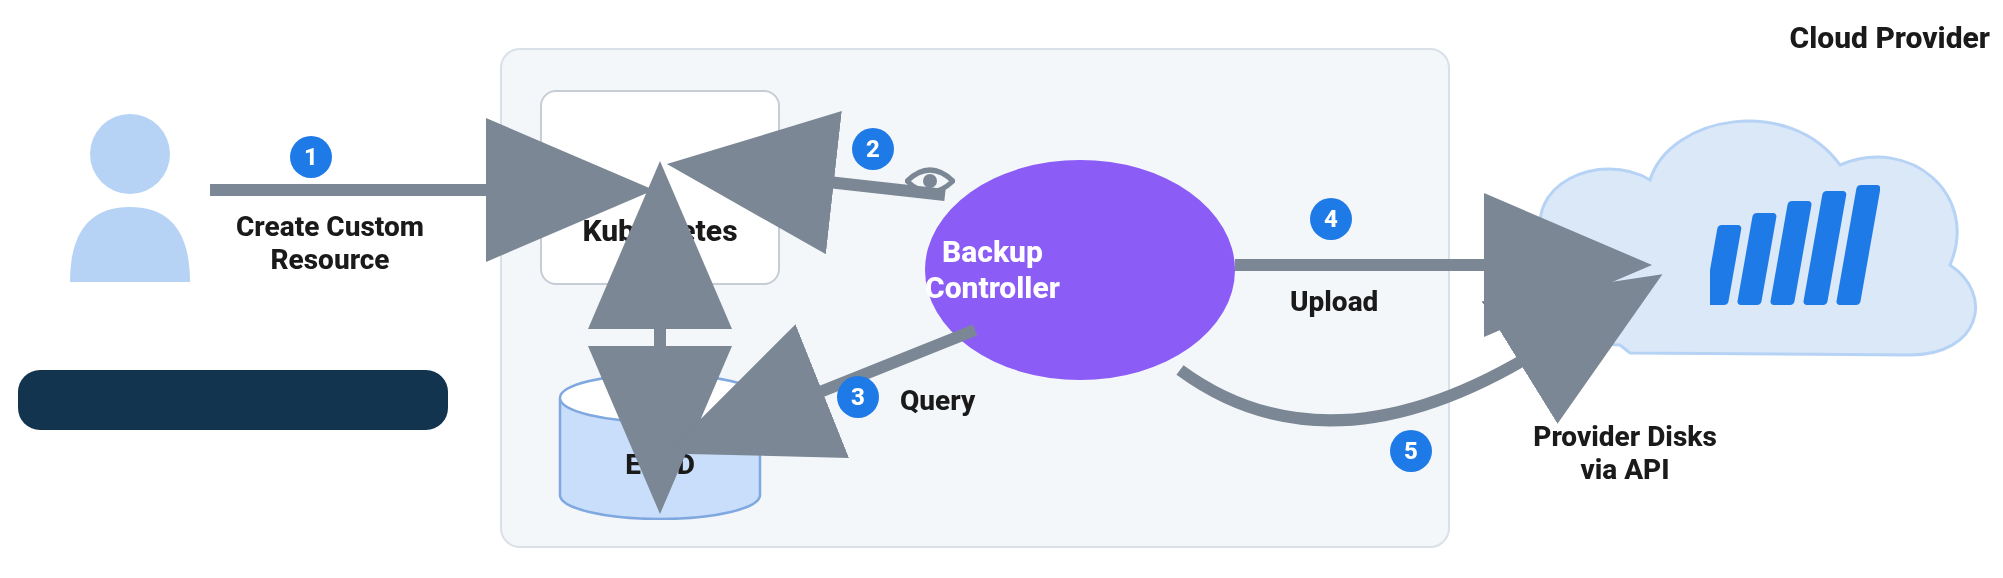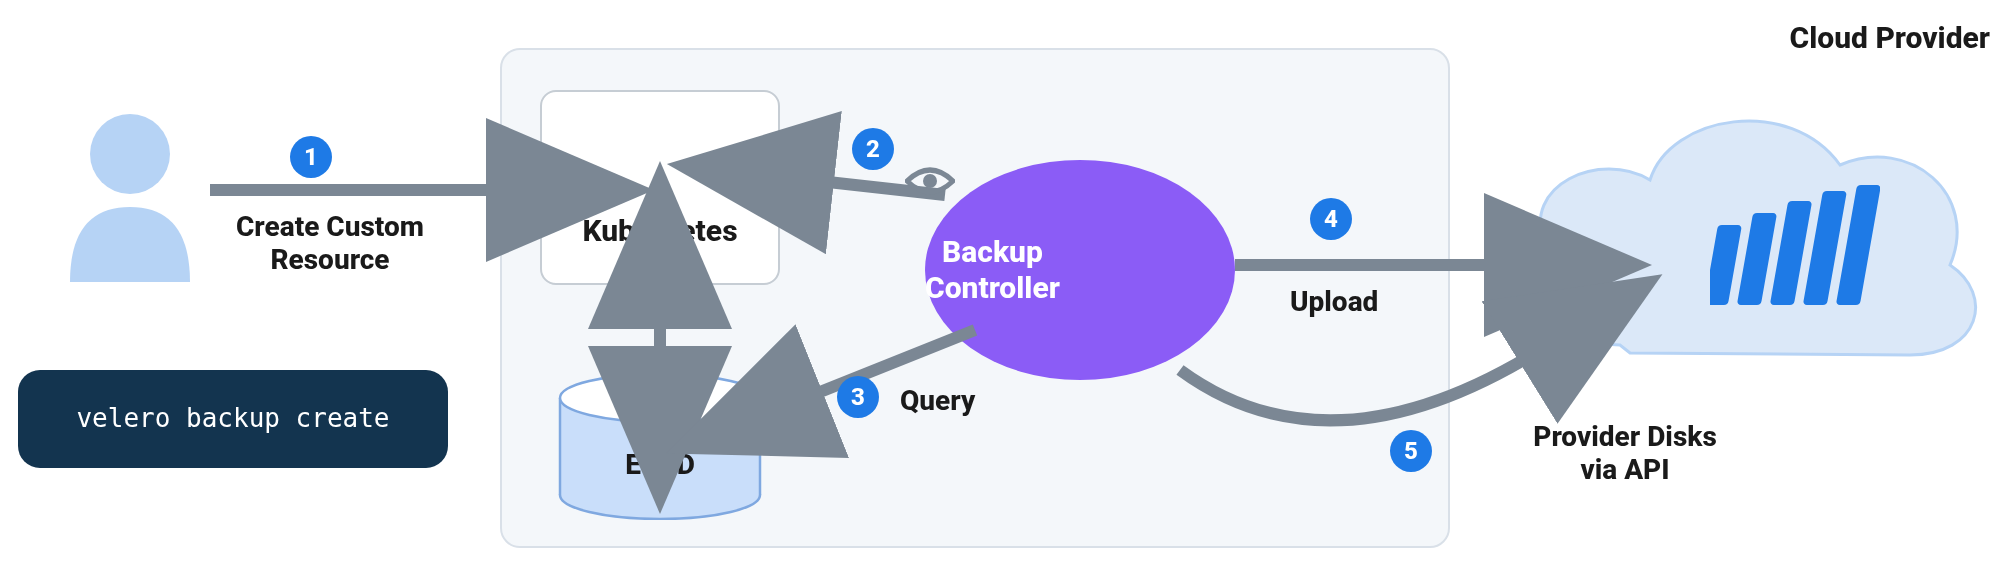--- a/index.html
+++ b/index.html
@@ -56,21 +56,20 @@
 <div class="abs cluster-box" style="left:500px; top:48px; width:950px; height:500px;"></div>
 
 <div class="abs label-bold" style="left:1620px; top:20px; width:370px; text-align:right; font-size:30px;">Cloud Provider</div>
 
 <svg class="abs" style="left:60px; top:112px;" width="140" height="170" viewBox="0 0 140 170">
   <circle cx="70" cy="42" r="40" fill="#b6d3f5"></circle>
   <path d="M 10 170 Q 10 95 70 95 Q 130 95 130 170 Z" fill="#b6d3f5"></path>
 </svg>
 
 <div class="abs cmd-box" style="left:18px; top:370px; width:430px;">
-  <div>velero backup create</div>
 </div>
 
 <div class="abs k8s-box" style="left:540px; top:90px; width:240px; height:195px;">
   <div class="label-bold center-text" style="font-size:30px; white-space:pre-line;">Kubernetes
 API</div>
 </div>
 
 <svg class="abs" style="left:555px; top:370px;" width="210" height="150" viewBox="0 0 210 150">
   <ellipse cx="105" cy="125" rx="100" ry="24" fill="#c9defa" stroke="#7fa8e0" stroke-width="2.5"></ellipse>
   <rect x="5" y="28" width="200" height="97" fill="#c9defa" stroke="none"></rect>

